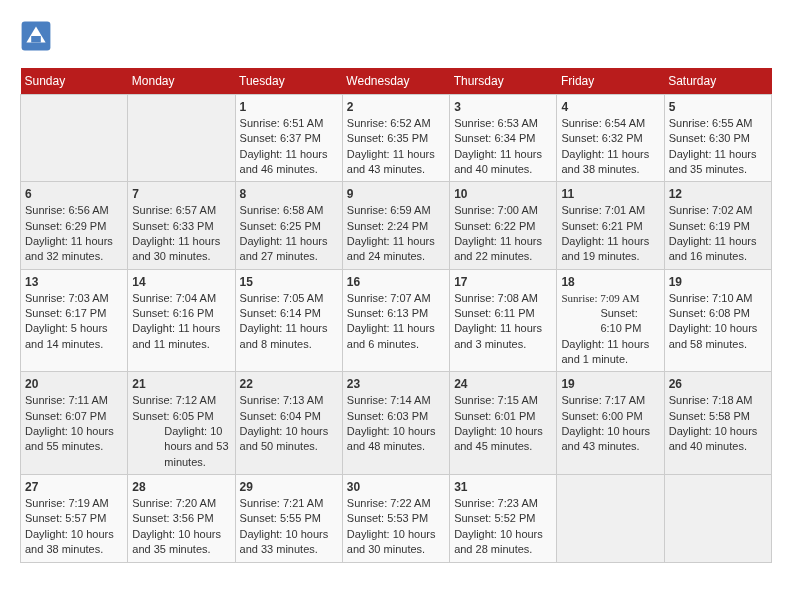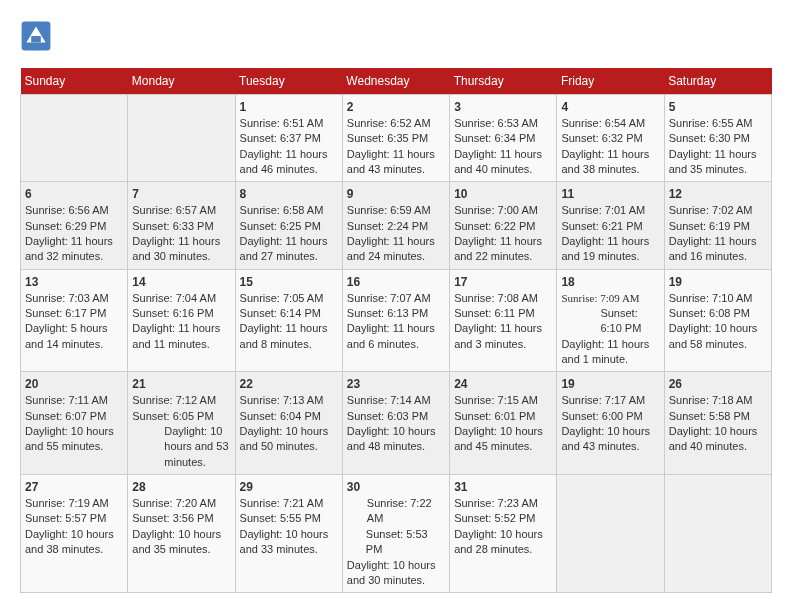--- a/index.html
+++ b/index.html
@@ -297,22 +297,22 @@
           <span style="display: block;">Daylight: 10 hours and 35 minutes.</span>
         </td>
         <td>
           <span class="day-num">29</span>
           <span style="display: block;">Sunrise: 7:21 AM</span>
           <span style="display: block;">Sunset: 5:55 PM</span>
           <span style="display: block;">Daylight: 10 hours and 33 minutes.</span>
         </td>
         <td>
           <span class="day-num">30</span>
-          <span style="display: block; margin-left: 20px;">Sunrise: 7:22 AM</span>
-          <span style="display: block; margin-left: 19px;">Sunset: 5:53 PM</span>
+          <span style="display: block;">Sunrise: 7:22 AM</span>
+          <span style="display: block;">Sunset: 5:53 PM</span>
           <span style="display: block;">Daylight: 10 hours and 30 minutes.</span>
         </td>
         <td>
           <span class="day-num">31</span>
           <span style="display: block;">Sunrise: 7:23 AM</span>
           <span style="display: block;">Sunset: 5:52 PM</span>
           <span style="display: block;">Daylight: 10 hours and 28 minutes.</span>
         </td>
         <td class="empty-cell"></td>
         <td class="empty-cell"></td>

